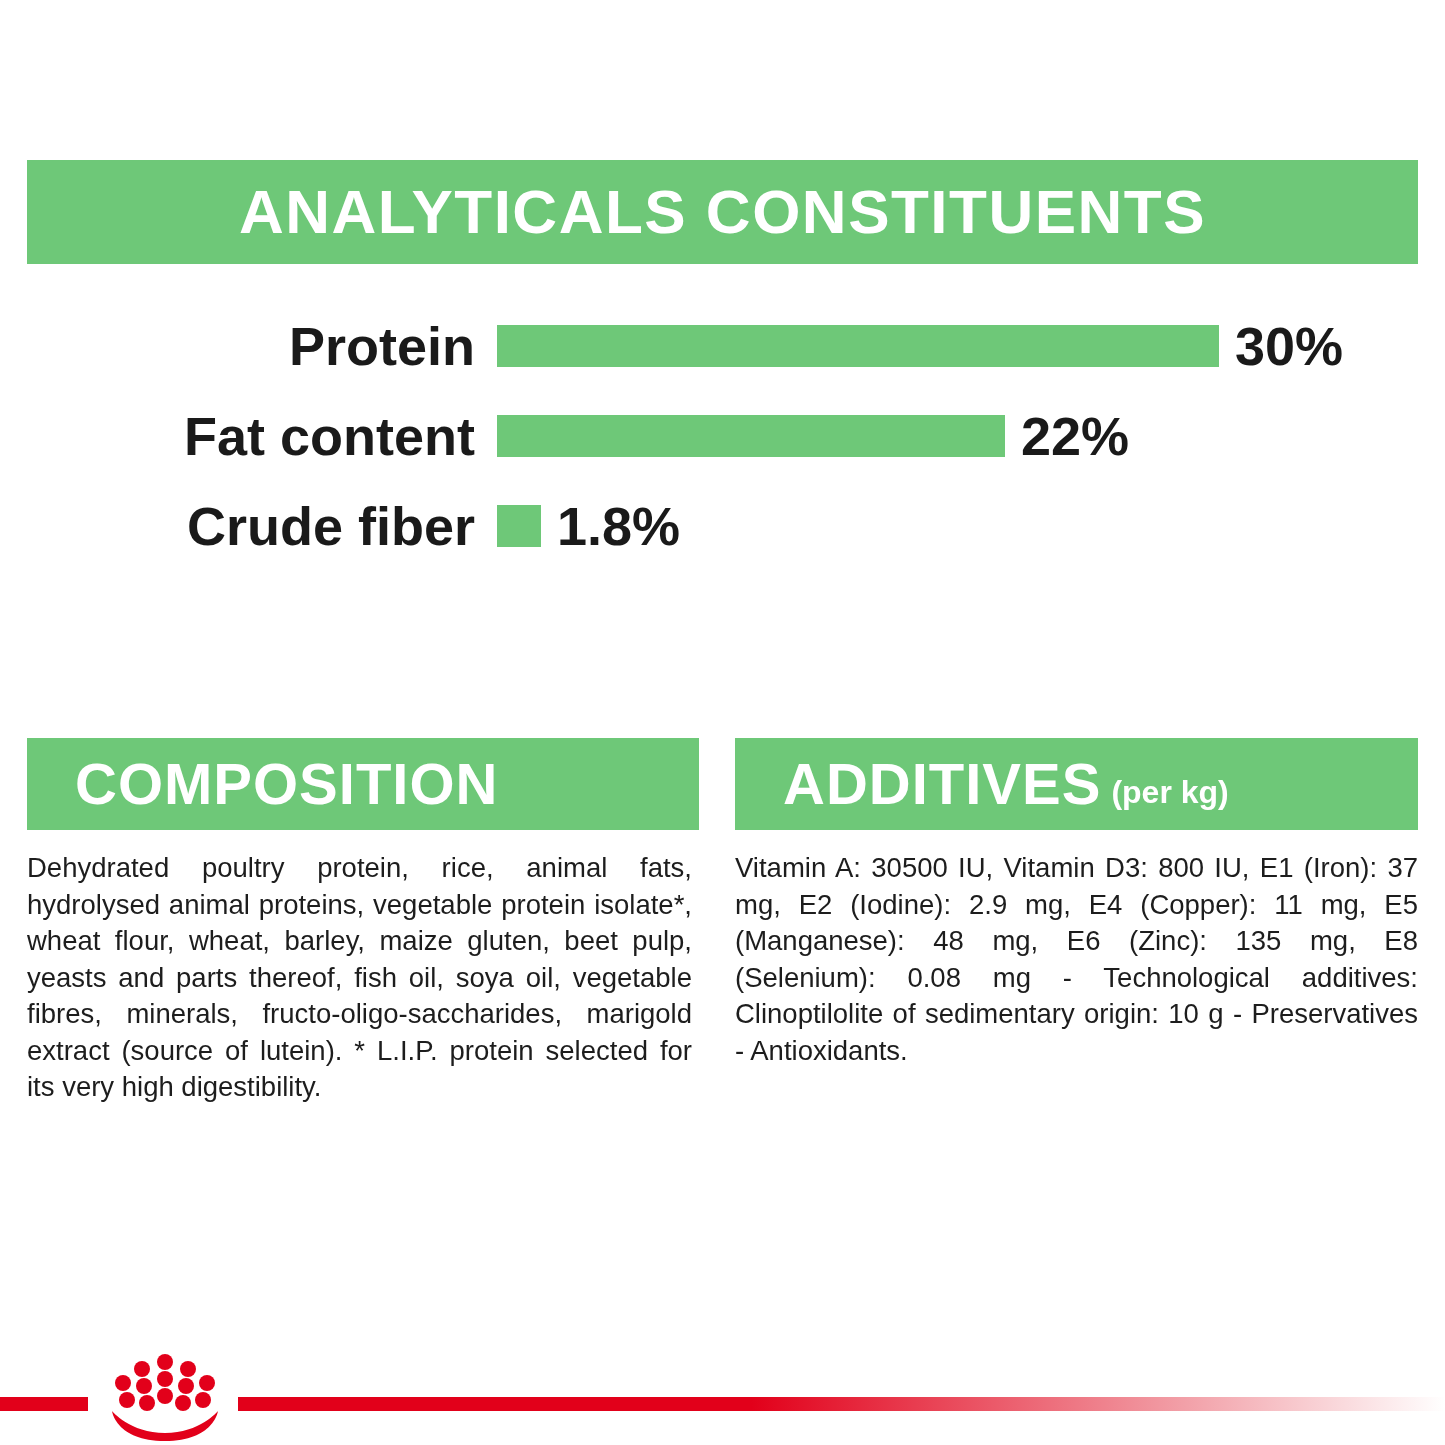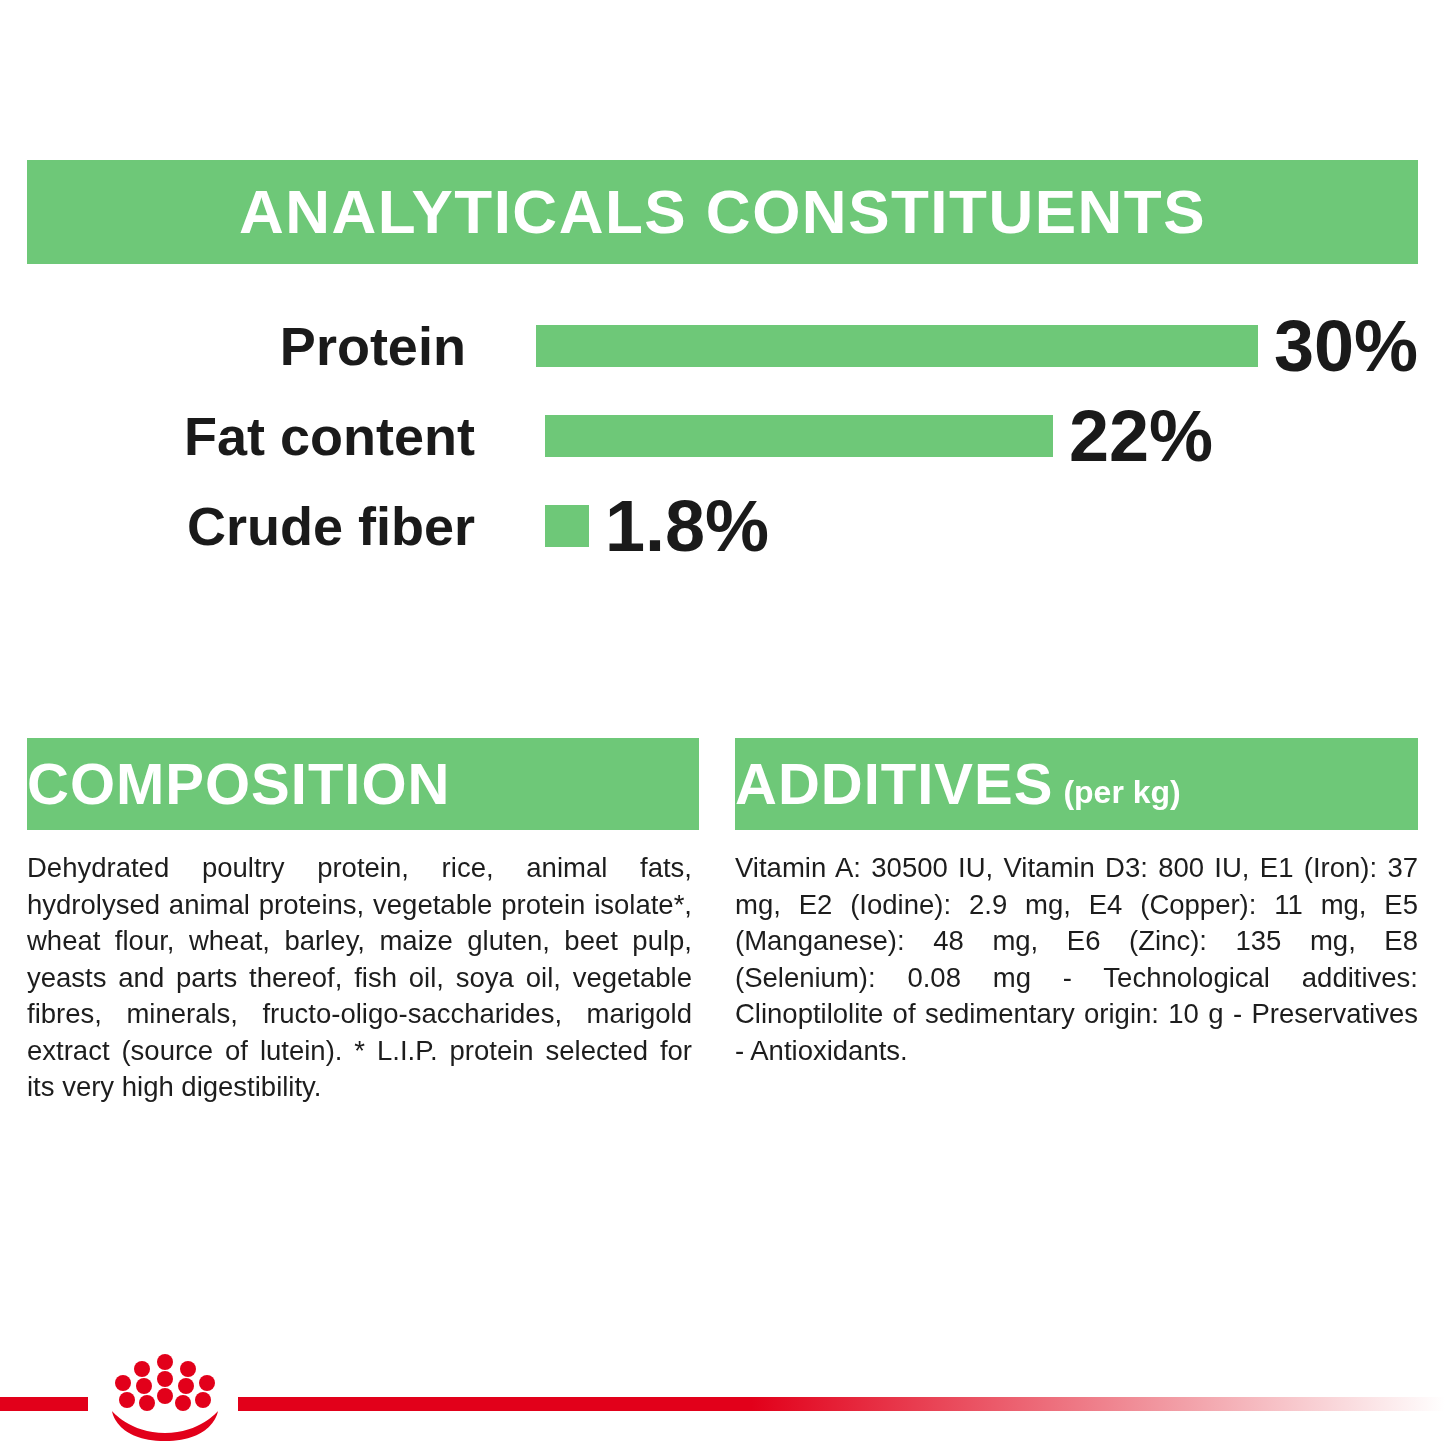--- a/index.html
+++ b/index.html
@@ -46,21 +46,20 @@
   .constituents {
     position: absolute;
     left: 27px;
     top: 285px;
     width: 1391px;
   }
   .const-row {
     display: flex;
     align-items: center;
     height: 90px;
-    gap: 48px;
   }
   .const-label {
     width: 470px;
     text-align: right;
     padding-right: 22px;
     box-sizing: border-box;
     font-size: 54px;
     font-weight: bold;
     color: #1a1a1a;
     line-height: 1;
@@ -69,41 +68,42 @@
   .const-bar-wrap {
     display: flex;
     align-items: center;
     flex: 1;
   }
   .const-bar {
     height: 42px;
     background: #6ec878;
   }
   .const-value {
-    font-size: 72px;
+    font-size: 54px;
     font-weight: bold;
     color: #1a1a1a;
     margin-left: 16px;
     line-height: 1;
     white-space: nowrap;
   }
 
   
   .panel {
     position: absolute;
     top: 722px;
   }
   .panel-left { left: 27px; width: 672px; }
   .panel-right { left: 735px; width: 683px; }
 
   .panel-header {
     background: #6ec878;
     height: 92px;
     display: flex;
     align-items: center;
+    padding-left: 48px;
     box-sizing: border-box;
   }
   .panel-header .ph-title {
     color: #ffffff;
     font-size: 58px;
     font-weight: bold;
     letter-spacing: 1px;
     line-height: 1;
   }
   .panel-header .ph-sub {

